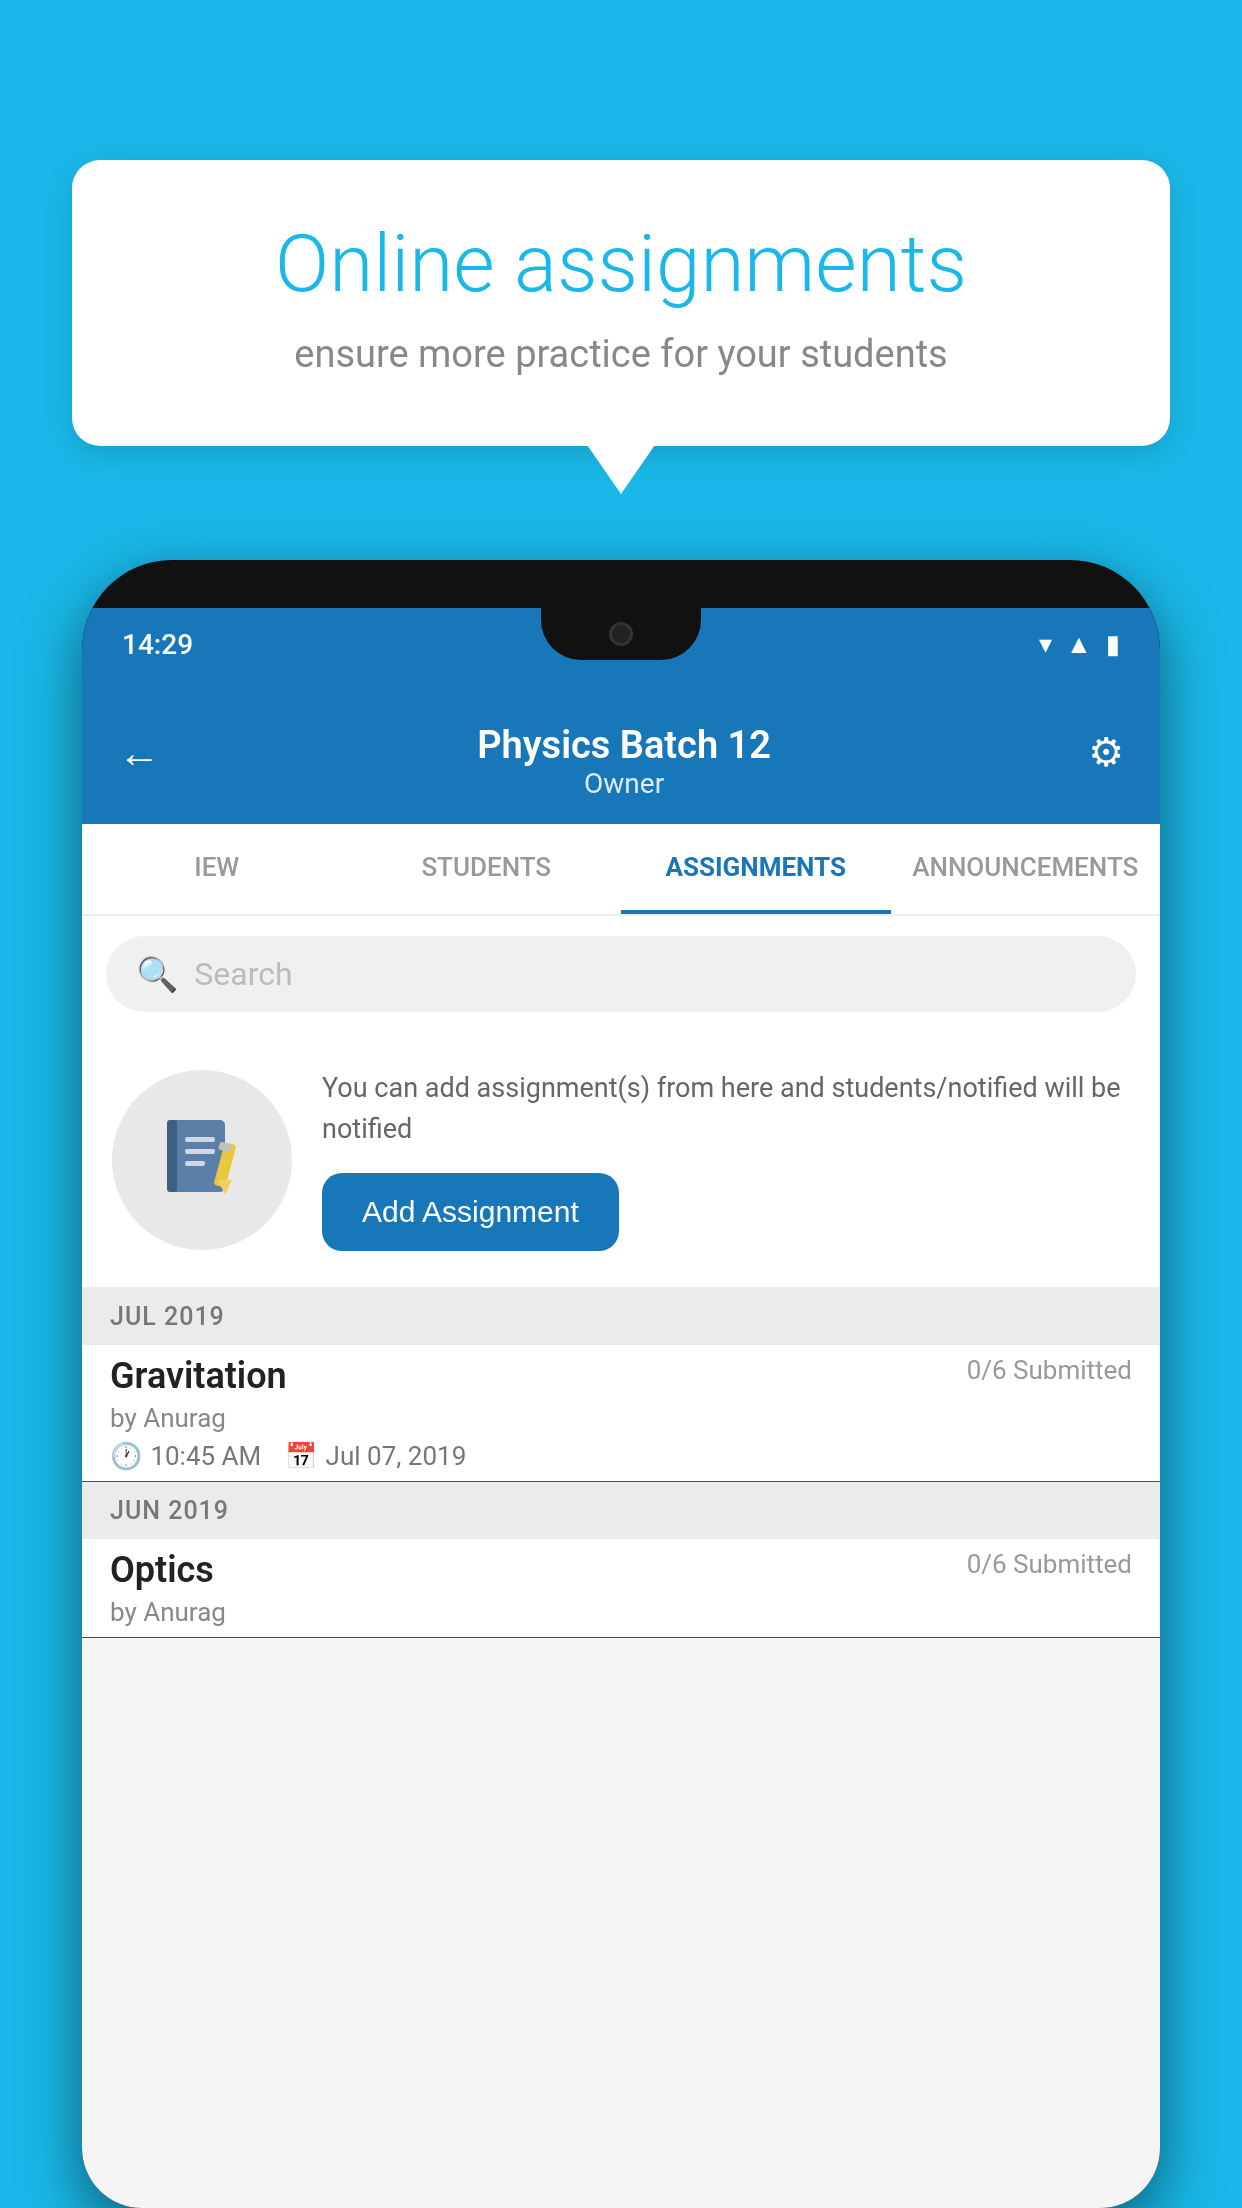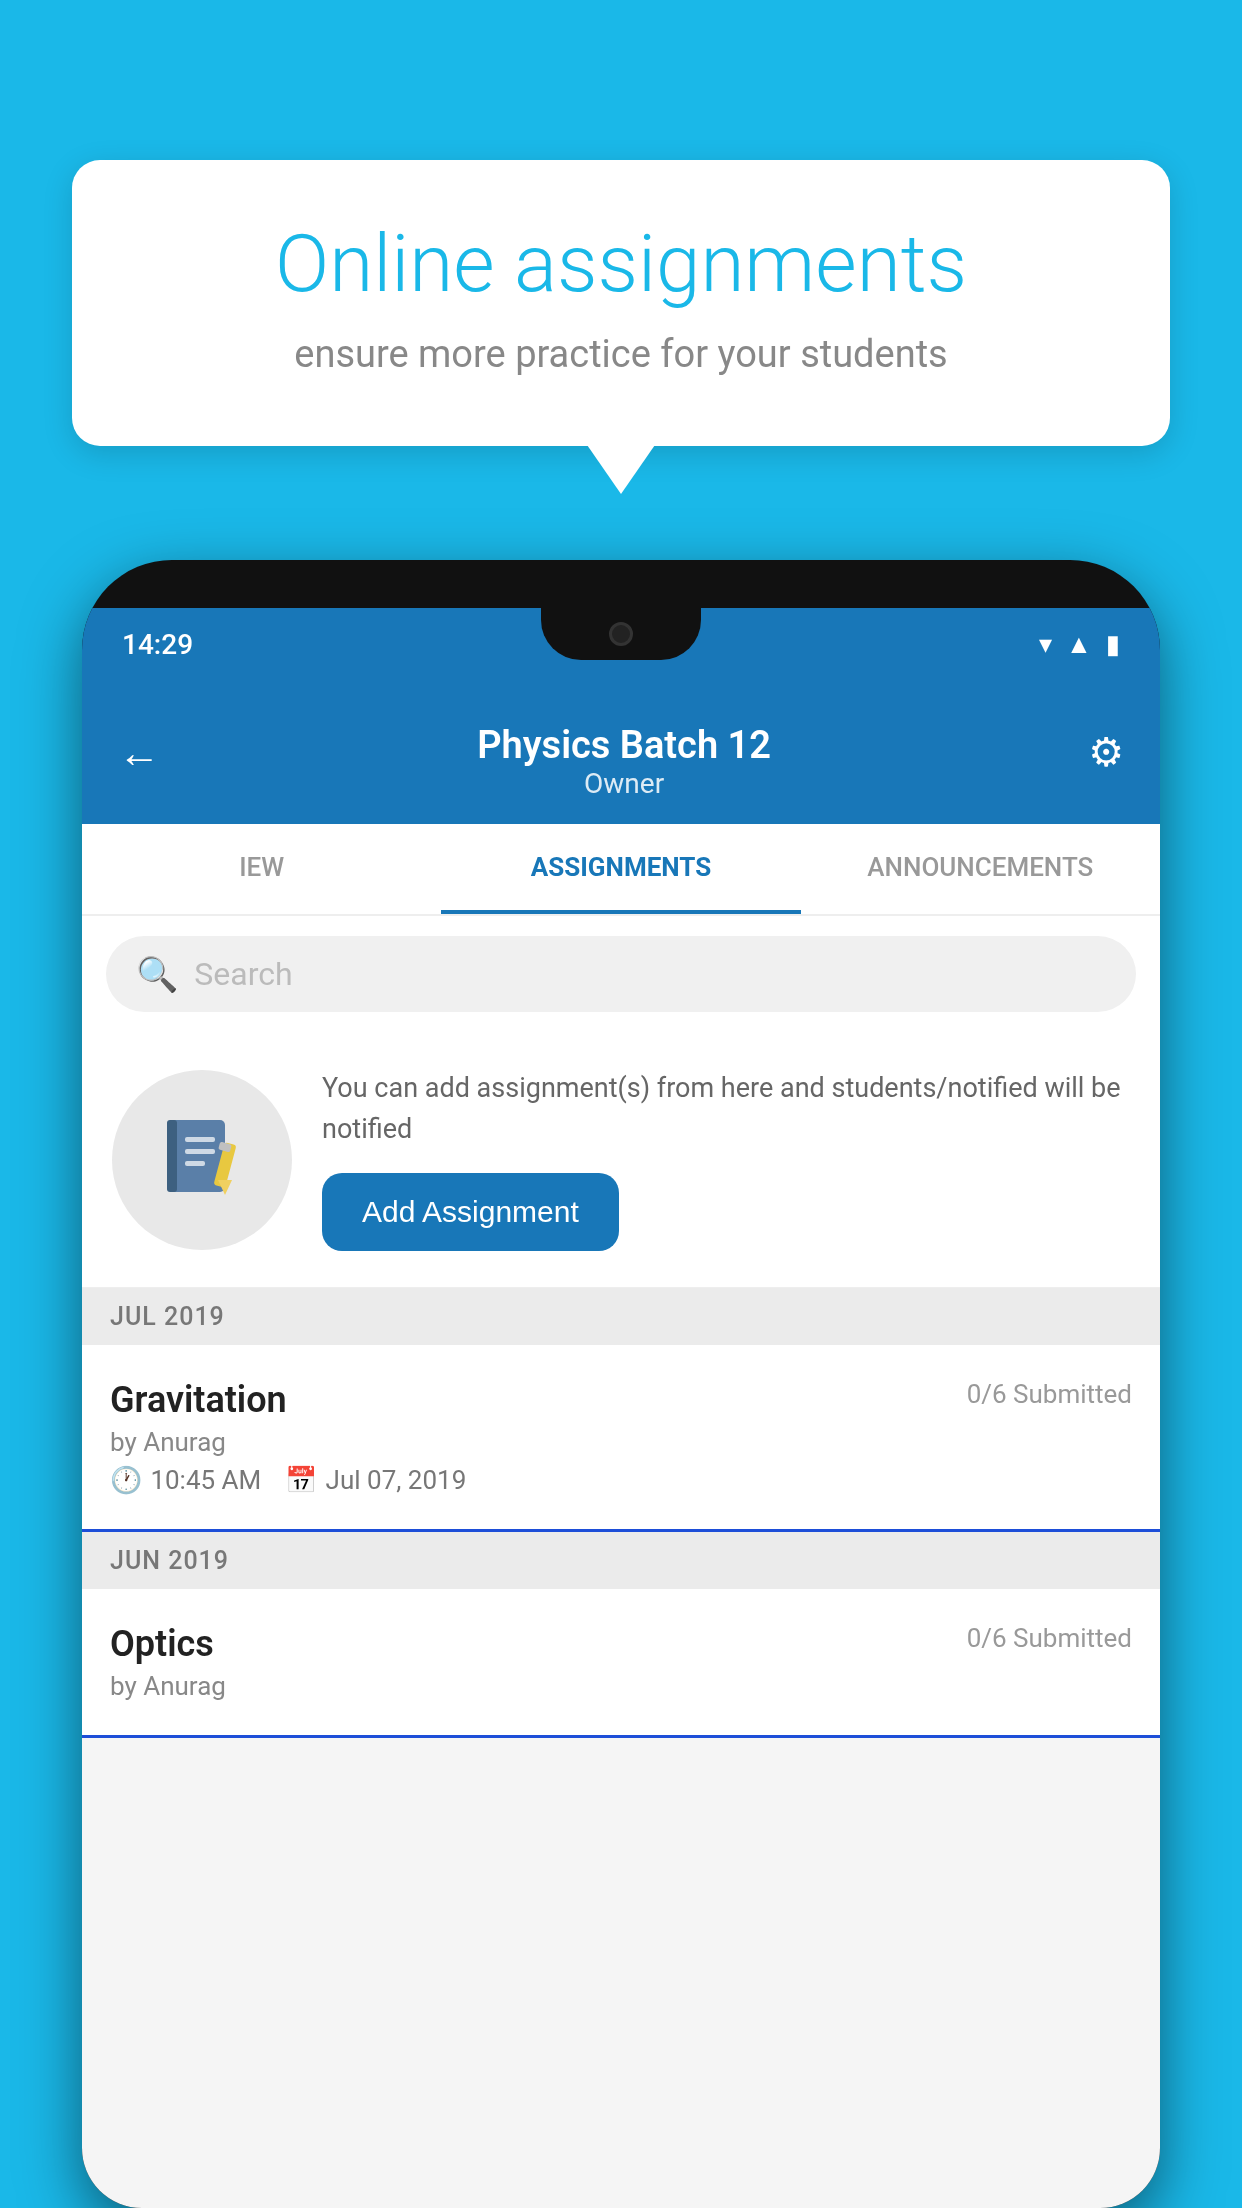--- a/index.html
+++ b/index.html
@@ -241,22 +241,22 @@
       padding: 14px 28px;
       font-size: 25px;
       color: #777;
       font-weight: 500;
       letter-spacing: 1px;
     }
 
     
     .assignment-item {
       background: white;
-      padding: 34px 28px;
-      border-bottom: 3px solid #1d4ed8;
+      padding: 10px 28px;
+      border-bottom: 1px solid #1d4ed8;
     }
     .assignment-top-row {
       display: flex;
       justify-content: space-between;
       align-items: flex-start;
     }
     .assignment-name {
       font-size: 36px;
       font-weight: 600;
       color: #222;
@@ -314,20 +314,21 @@
     <span class="app-header-back">←</span>
     <div class="app-header-title-wrap">
       <div class="app-header-title">Physics Batch 12</div>
       <div class="app-header-subtitle">Owner</div>
     </div>
     <span class="app-header-gear">⚙</span>
   </div>
 
   <div class="tabs-bar">
     <div class="tab-item">IEW</div>
+    <div class="tab-item">STUDENTS</div>
     <div class="tab-item active">ASSIGNMENTS</div>
     <div class="tab-item">ANNOUNCEMENTS</div>
   </div>
 
   <div class="screen-content">
 
     <div class="search-bar-wrap">
       <div class="search-bar">
         <span class="search-icon-wrap">🔍</span>
         <span class="search-text">Search</span>

